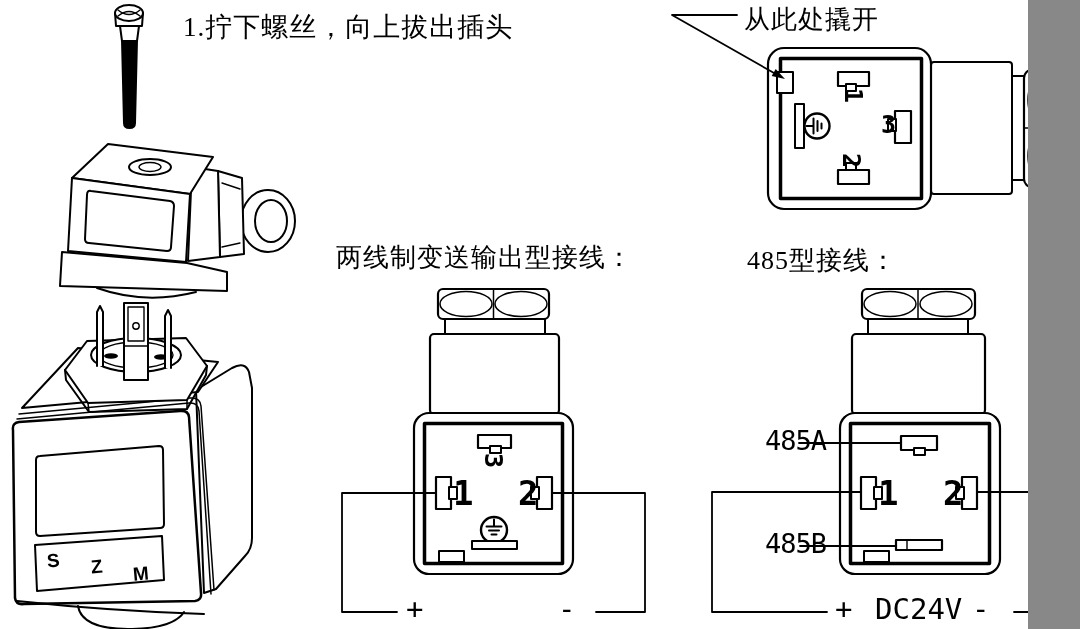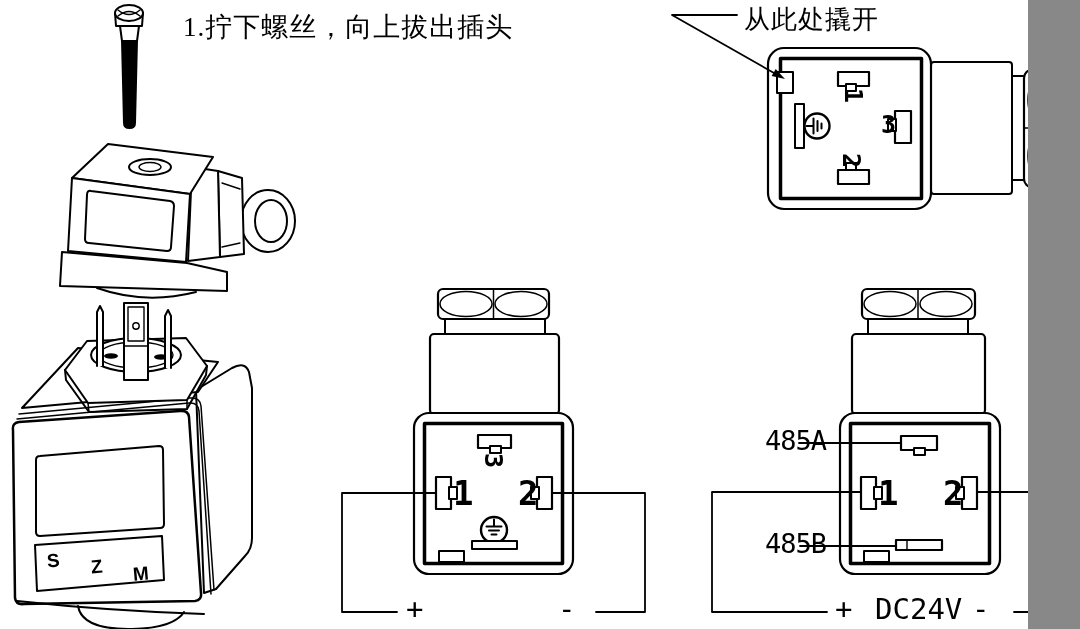--- a/index.html
+++ b/index.html
@@ -196,26 +196,28 @@
   </svg>
 
   <div class="abs steps cjk" style="left:183px;top:8px;">1.拧下螺丝，向上拔出插头</div>
 
   <div class="abs cjk" style="left:744px;top:2px;">从此处撬开</div>
 
   <div class="abs pin pin-small rot90" style="left:846px;top:85px;">1</div>
   <div class="abs pin pin-small" style="left:881px;top:114px;">3</div>
   <div class="abs pin pin-small rot90" style="left:844px;top:150px;">2</div>
 
+  <div class="abs cjk" style="left:336px;top:240px;">两线制变送输出型接线：</div>
   <div class="abs pin pin-small rot90" style="left:486px;top:450px;">3</div>
   <div class="abs pin pin-big" style="left:453px;top:478px;">1</div>
   <div class="abs pin pin-big" style="left:518px;top:478px;">2</div>
   <div class="abs mono wire-label" style="left:406px;top:595px;">+</div>
   <div class="abs mono wire-label" style="left:558px;top:595px;">-</div>
 
+  <div class="abs cjk" style="left:747px;top:243px;">485型接线：</div>
   <div class="abs mono io-label" style="left:725px;top:430px;">485A</div>
   <div class="abs mono io-label" style="left:725px;top:533px;">485B</div>
   <div class="abs pin pin-big" style="left:878px;top:478px;">1</div>
   <div class="abs pin pin-big" style="left:943px;top:478px;">2</div>
   <div class="abs mono wire-label" style="left:835px;top:595px;">+</div>
   <div class="abs mono wire-label" style="left:875px;top:595px;">DC24V</div>
   <div class="abs mono wire-label" style="left:972px;top:595px;">-</div>
 
   <div class="abs btn-letter" style="left:47px;top:551px;">S</div>
   <div class="abs btn-letter" style="left:91px;top:557px;">Z</div>

